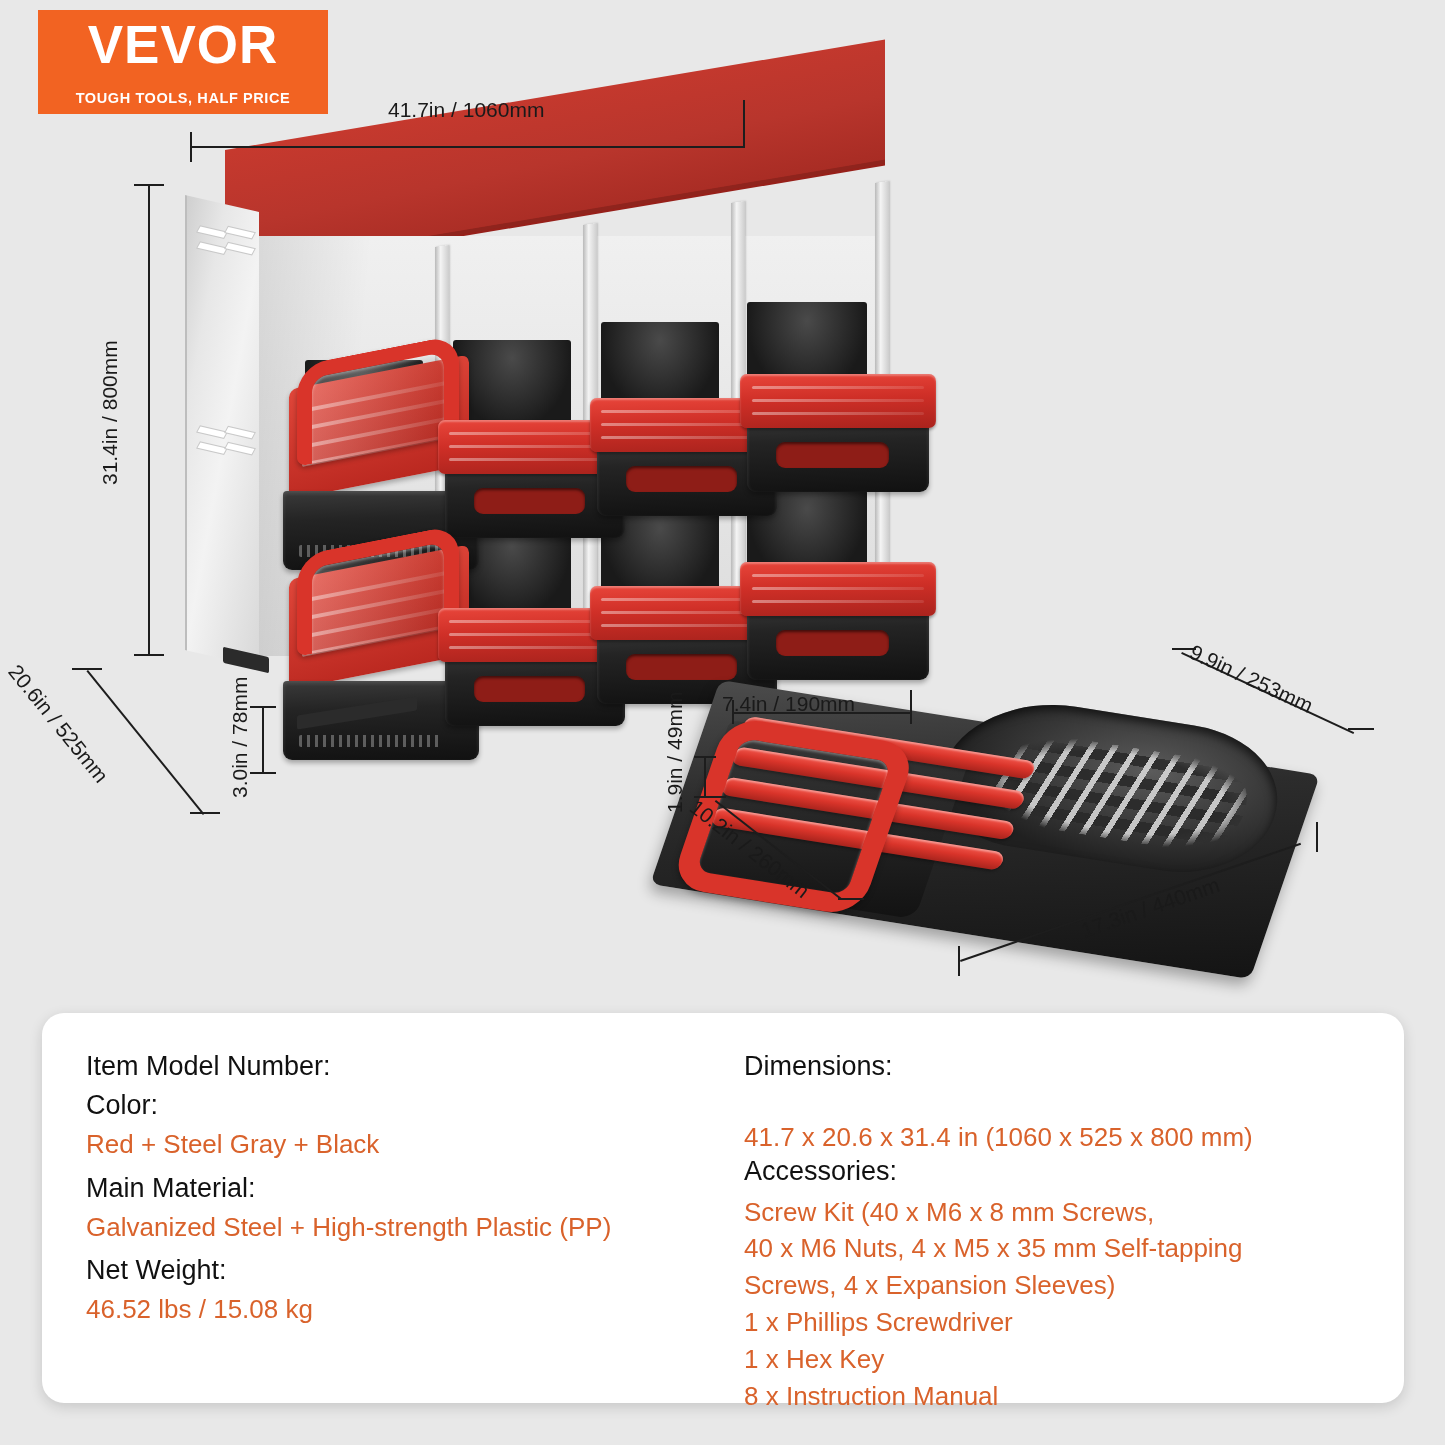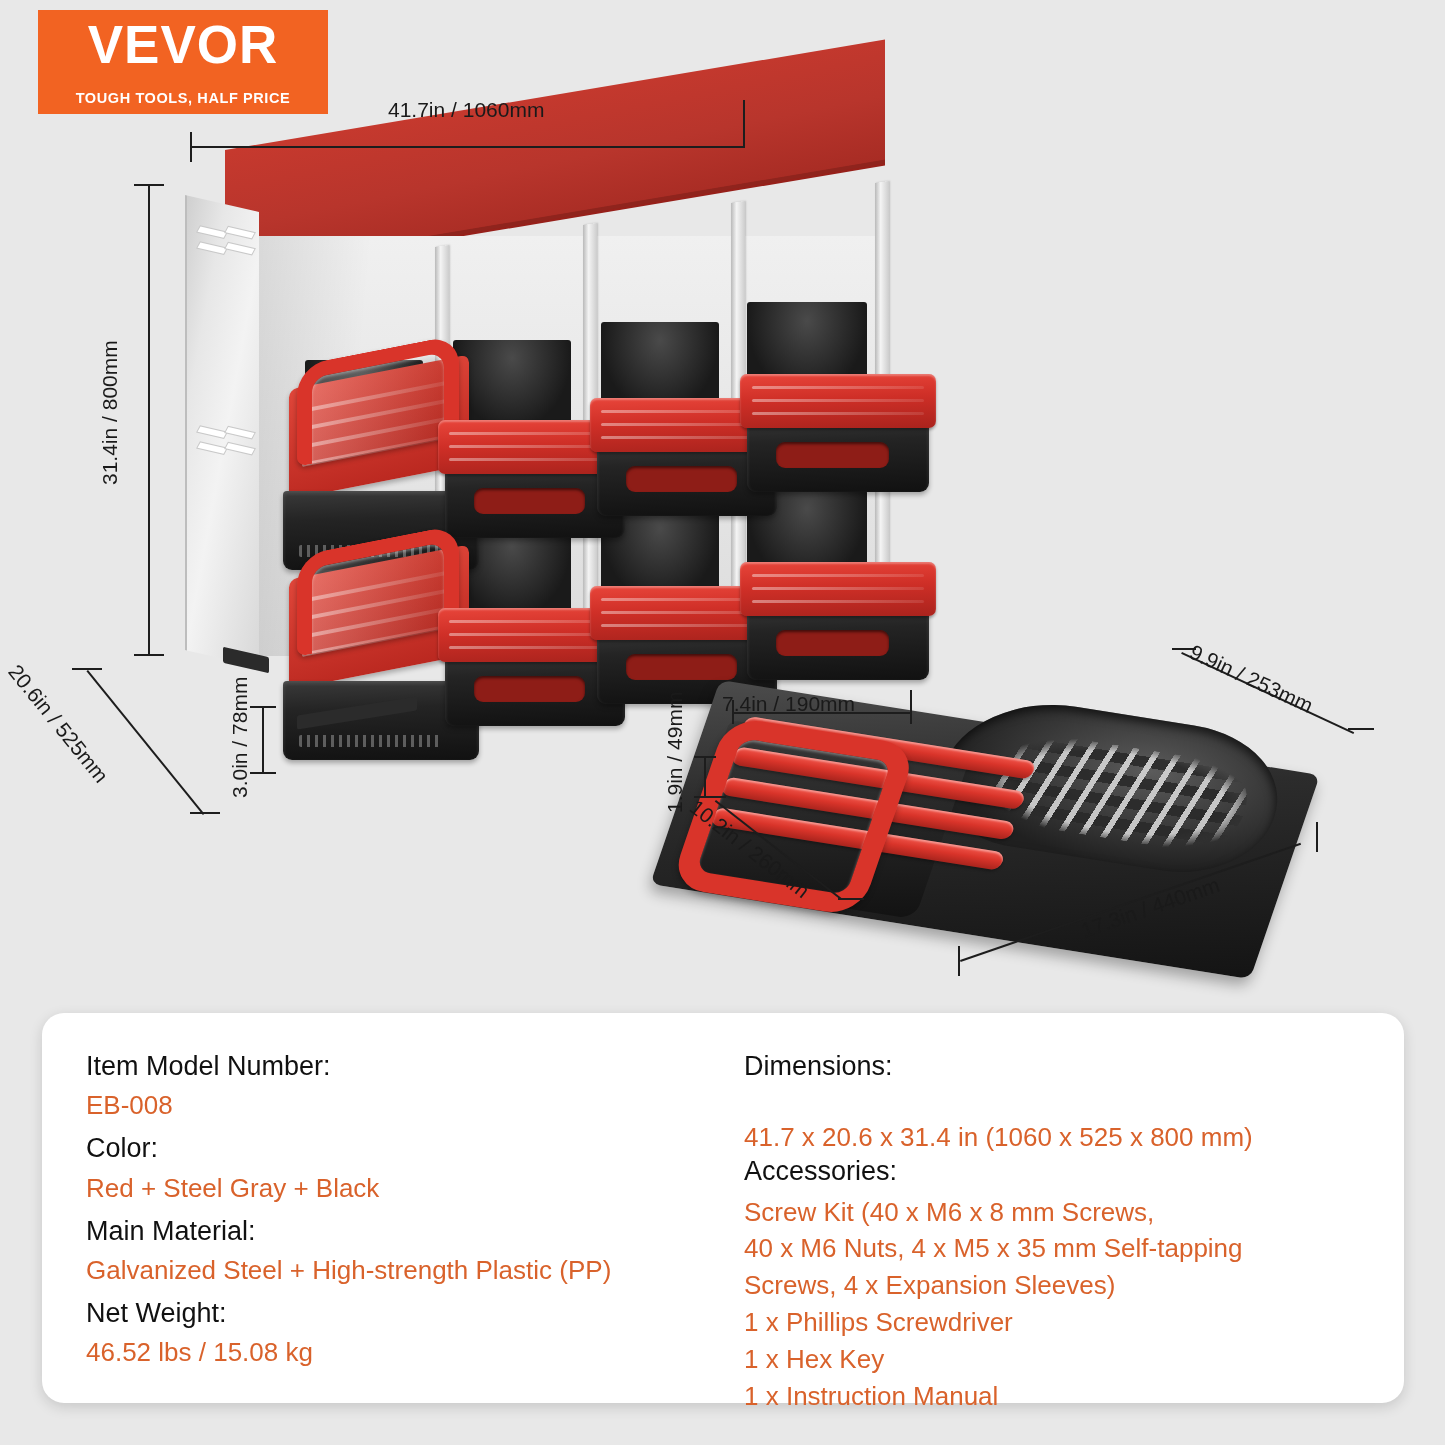--- a/index.html
+++ b/index.html
@@ -406,38 +406,37 @@
       <span>1.9in / 49mm</span>
     </div>
   <div class="dim dim-260">10.2in / 260mm</div>
   <div class="dim dim-253">9.9in / 253mm</div>
   <div class="dim dim-440">17.3in / 440mm</div>
 
   <div class="card">
 
     <div class="col">
       <p class="lbl">Item Model Number:</p>
-      <p class="val">EB-008</p>
       <p class="lbl">Color:</p>
       <p class="val">Red + Steel Gray + Black</p>
       <p class="lbl">Main Material:</p>
       <p class="val">Galvanized Steel + High-strength Plastic (PP)</p>
       <p class="lbl">Net Weight:</p>
       <p class="val">46.52 lbs / 15.08 kg</p>
     </div>
 
     <div class="col right">
       <p class="lbl">Dimensions:</p>
       <p class="val tight">41.7 x 20.6 x 31.4 in (1060 x 525 x 800 mm)</p>
       <p class="lbl">Accessories:</p>
       <div>
         <div class="acc-line">Screw Kit (40 x M6 x 8 mm Screws,</div>
         <div class="acc-line">40 x M6 Nuts, 4 x M5 x 35 mm Self-tapping</div>
         <div class="acc-line">Screws, 4 x Expansion Sleeves)</div>
         <div class="acc-line">1 x Phillips Screwdriver</div>
         <div class="acc-line">1 x Hex Key</div>
-        <div class="acc-line">1 x Instruction Manual</div>
+        <div class="acc-line">8 x Instruction Manual</div>
       </div>
     </div>
 
   </div>
 
 </div>
 
 </body></html>

